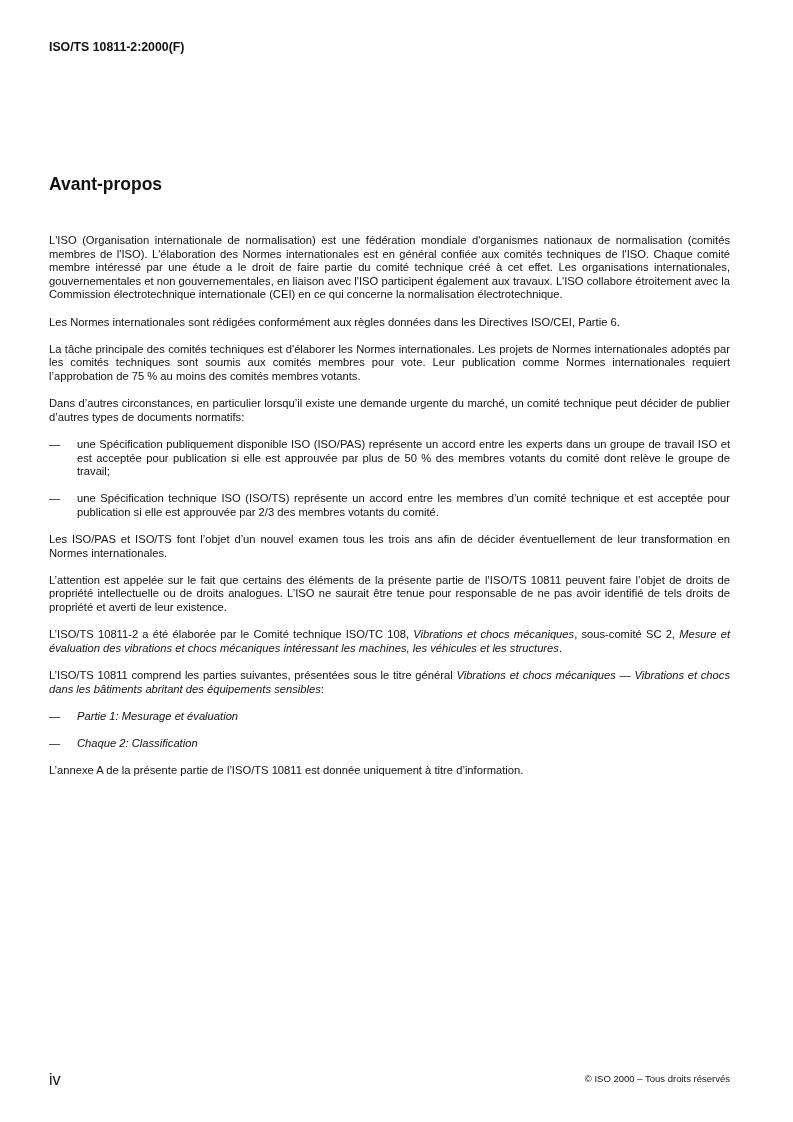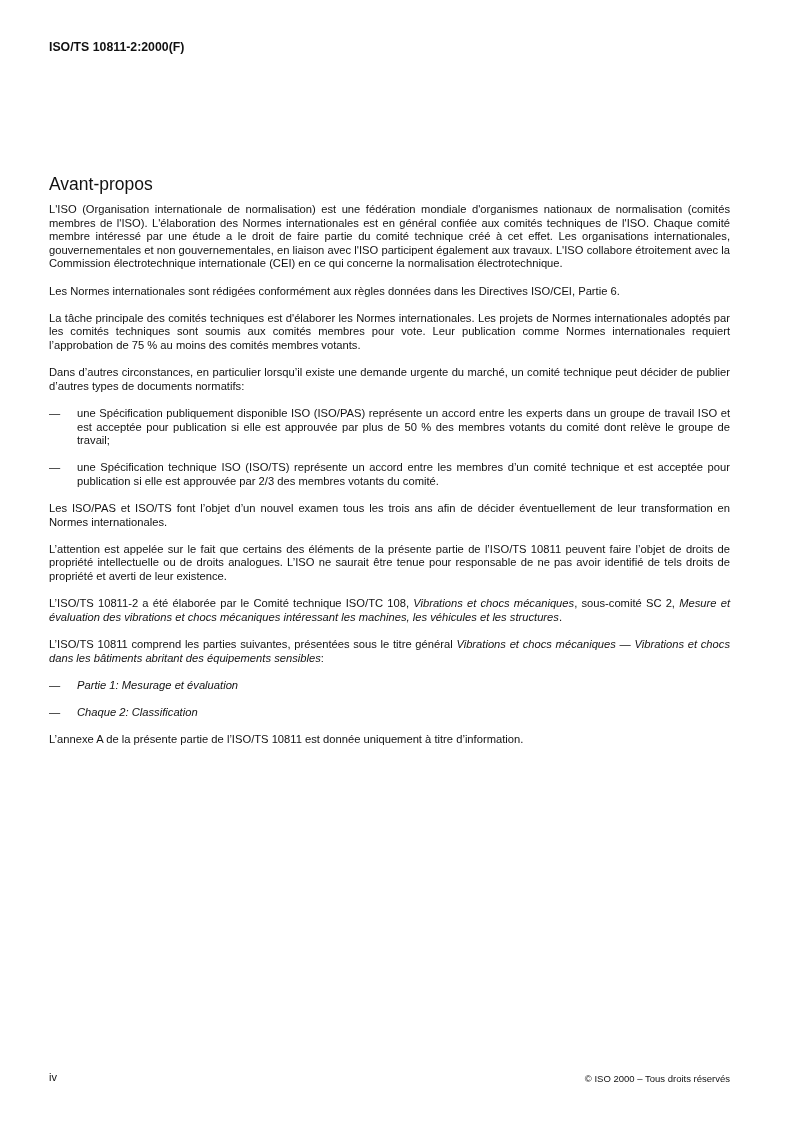--- a/index.html
+++ b/index.html
@@ -1,26 +1,26 @@
 <!DOCTYPE html>
 <html><head>
 <meta charset="utf-8">
 <style>
   html, body { margin: 0; padding: 0; background: #ffffff; }
   body { width: 793px; height: 1122px; position: relative; overflow: hidden;
          font-family: "Liberation Sans", sans-serif; color: #111; }
   .header { position: absolute; left: 49px; top: 40px; font-weight: bold; font-size: 12.3px; }
-  .title { position: absolute; left: 49px; top: 174px; font-weight: normal; font-size: 17.5px; margin: 0; }
-  .content { position: absolute; left: 49px; top: 203px; width: 681px; font-size: 11.2px; line-height: 13.6px; }
+  .title { position: absolute; left: 49px; top: 174px; font-weight: bold; font-size: 17.5px; margin: 0; }
+  .content { position: absolute; left: 49px; top: 234px; width: 681px; font-size: 11.2px; line-height: 13.6px; }
   .content p { margin: 0 0 13.6px 0; text-align: justify; }
   .dash-item { display: flex; margin: 0 0 13.6px 0; }
   .dash { width: 28px; flex: 0 0 28px; }
   .dash-text { flex: 1; text-align: justify; }
   em, .it { font-style: italic; }
-  .footer-left { position: absolute; left: 49px; top: 1071px; font-size: 11px; text-align: right; }
+  .footer-left { position: absolute; left: 49px; top: 1071px; font-size: 16px; text-align: right; }
   .footer-right { position: absolute; right: 63px; top: 1073px; font-size: 9.5px; }
 </style>
 </head>
 <body>
 
 <div class="header">ISO/TS 10811-2:2000(F)</div>
 
 <h1 class="title">Avant-propos</h1>
 
 <div class="content">

